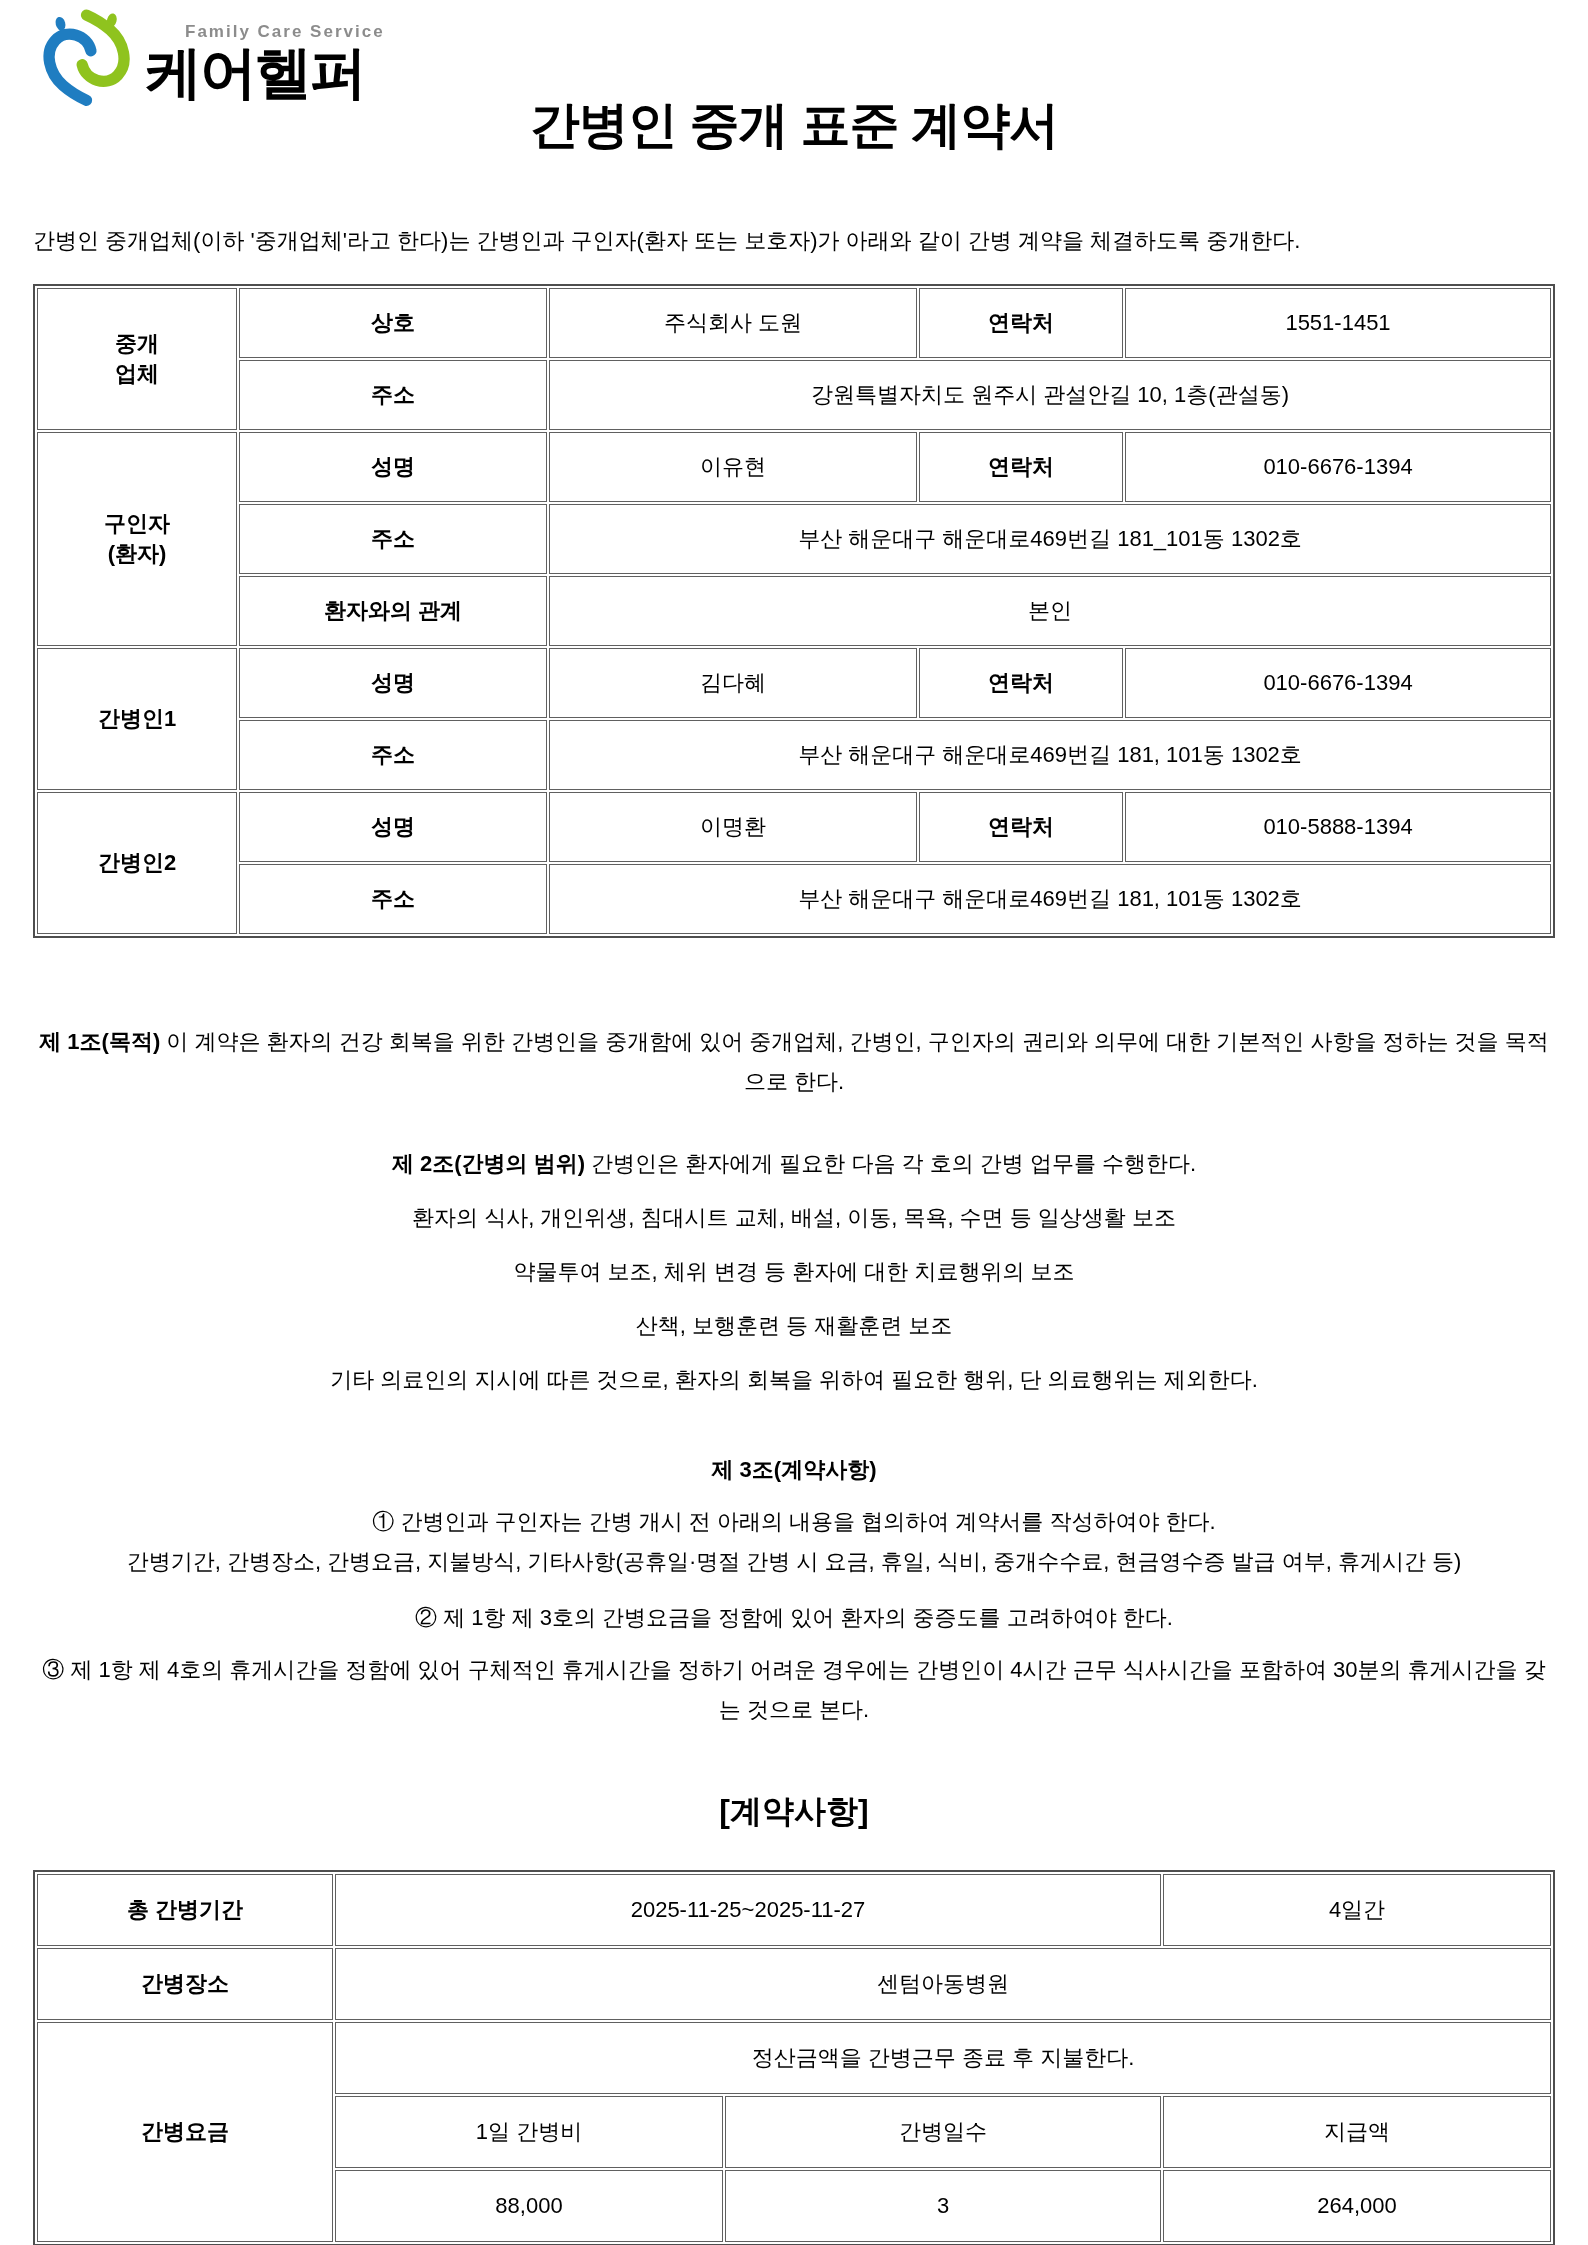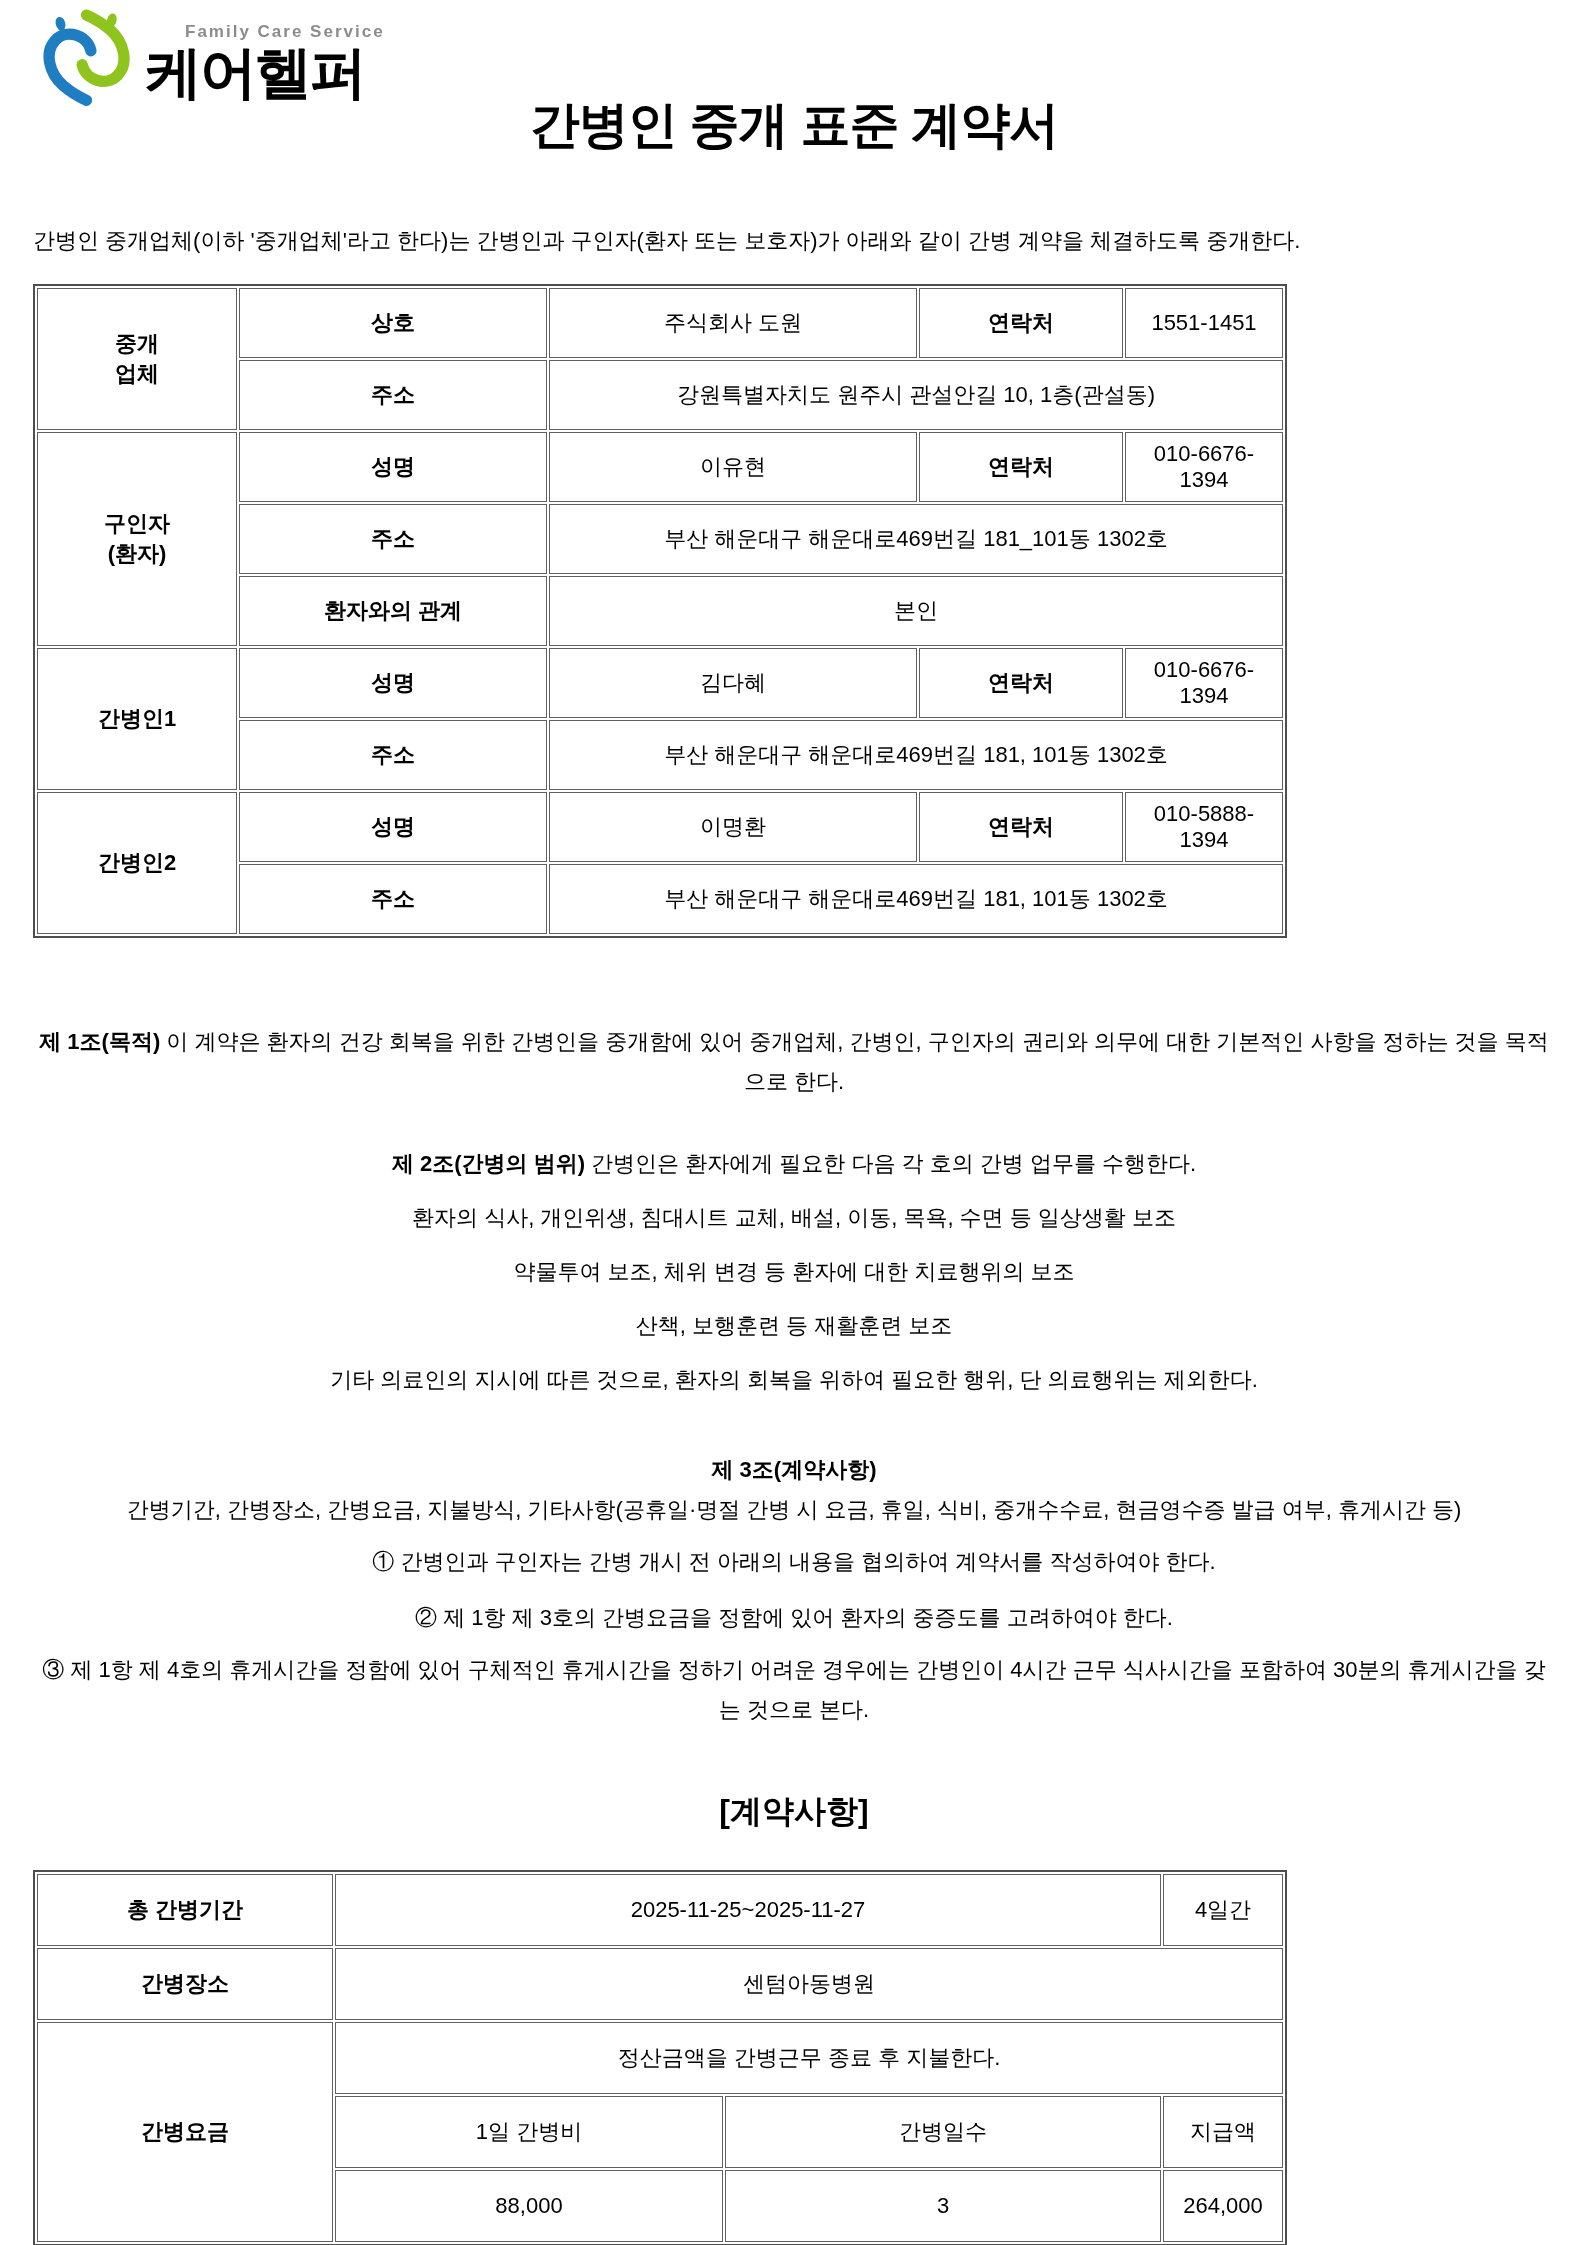--- a/index.html
+++ b/index.html
@@ -17,21 +17,21 @@
   .logo-text { padding-top:14px; }
   .tagline { font-size:17px; font-weight:600; color:#8c8c8c; letter-spacing:2px; text-align:center; padding-left:40px; }
   .brand-name { font-size:57px; font-weight:700; color:#000000; letter-spacing:-2px; line-height:1.0; margin-top:2px; }
   .page-title { position:absolute; left:0; top:92px; width:100%; text-align:center; font-size:50px; font-weight:bold; letter-spacing:-1px; }
 
   
   .intro { margin:14px 0 0 0; font-size:22px; line-height:30px; }
 
   
   table.doc { border-collapse:separate; border-spacing:2px; border:2px solid #4e4e4e;
-              table-layout:fixed; width:1254px; background:#fff; }
+              table-layout:fixed; width:1522px; background:#fff; }
   table.doc td { border:1px solid #606060; text-align:center; vertical-align:middle;
                  height:64px; font-size:22px; padding:2px 10px; overflow:hidden; }
   table.contract td { height:66px; }
   .b { font-weight:bold; }
   .pre { white-space:pre-line; line-height:30px; }
   .parties { margin-top:28px; }
 
   
   .articles { margin-top:84px; }
   .article-p { font-size:22px; line-height:40px; margin:0;text-align:center; }
@@ -139,22 +139,22 @@
     <div class="articles">
       <p class="article-p"><span class="b">제 1조(목적)</span><span> 이 계약은 환자의 건강 회복을 위한 간병인을 중개함에 있어 중개업체, 간병인, 구인자의 권리와 의무에 대한 기본적인 사항을 정하는 것을 목적으로 한다.</span></p>
 
       <p class="article-p mt42"><span class="b">제 2조(간병의 범위)</span><span> 간병인은 환자에게 필요한 다음 각 호의 간병 업무를 수행한다.</span></p>
       <p class="article-p mt14">환자의 식사, 개인위생, 침대시트 교체, 배설, 이동, 목욕, 수면 등 일상생활 보조</p>
       <p class="article-p mt14">약물투여 보조, 체위 변경 등 환자에 대한 치료행위의 보조</p>
       <p class="article-p mt14">산책, 보행훈련 등 재활훈련 보조</p>
       <p class="article-p mt14">기타 의료인의 지시에 따른 것으로, 환자의 회복을 위하여 필요한 행위, 단 의료행위는 제외한다.</p>
 
       <p class="article-p b mt50">제 3조(계약사항)</p>
+      <p class="article-p mt12">① 간병인과 구인자는 간병 개시 전 아래의 내용을 협의하여 계약서를 작성하여야 한다.</p>
       <p class="article-p">간병기간, 간병장소, 간병요금, 지불방식, 기타사항(공휴일·명절 간병 시 요금, 휴일, 식비, 중개수수료, 현금영수증 발급 여부, 휴게시간 등)</p>
-      <p class="article-p mt12">① 간병인과 구인자는 간병 개시 전 아래의 내용을 협의하여 계약서를 작성하여야 한다.</p>
       <p class="article-p mt16">② 제 1항 제 3호의 간병요금을 정함에 있어 환자의 중증도를 고려하여야 한다.</p>
       <p class="article-p mt12">③ 제 1항 제 4호의 휴게시간을 정함에 있어 구체적인 휴게시간을 정하기 어려운 경우에는 간병인이 4시간 근무 식사시간을 포함하여 30분의 휴게시간을 갖는 것으로 본다.</p>
     </div>
 
     <h2 class="contract-heading">[계약사항]</h2>
 
     <table class="doc contract contract-table">
       <colgroup>
         <col style="width:296px">
           <col style="width:388px">

